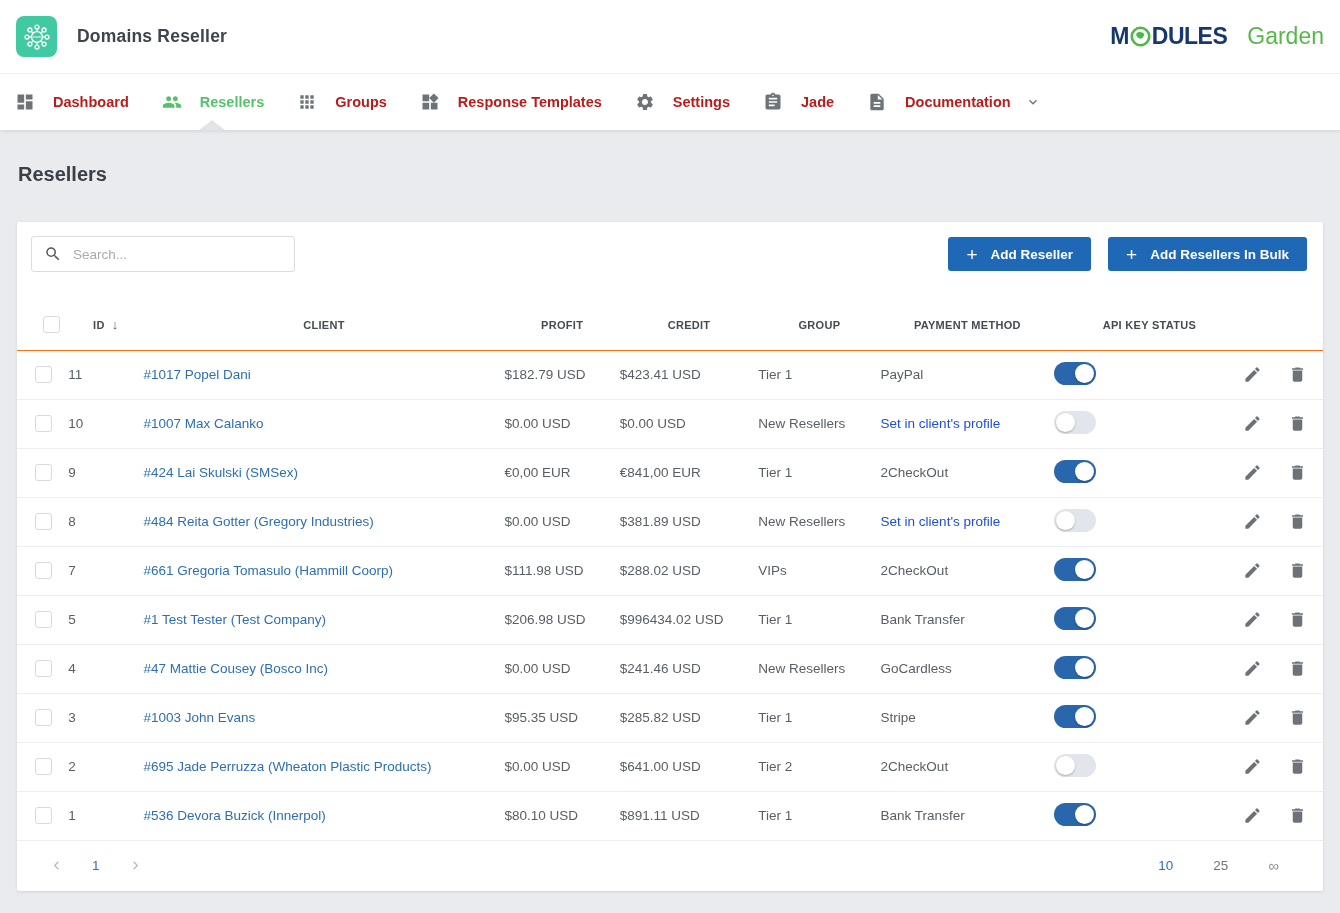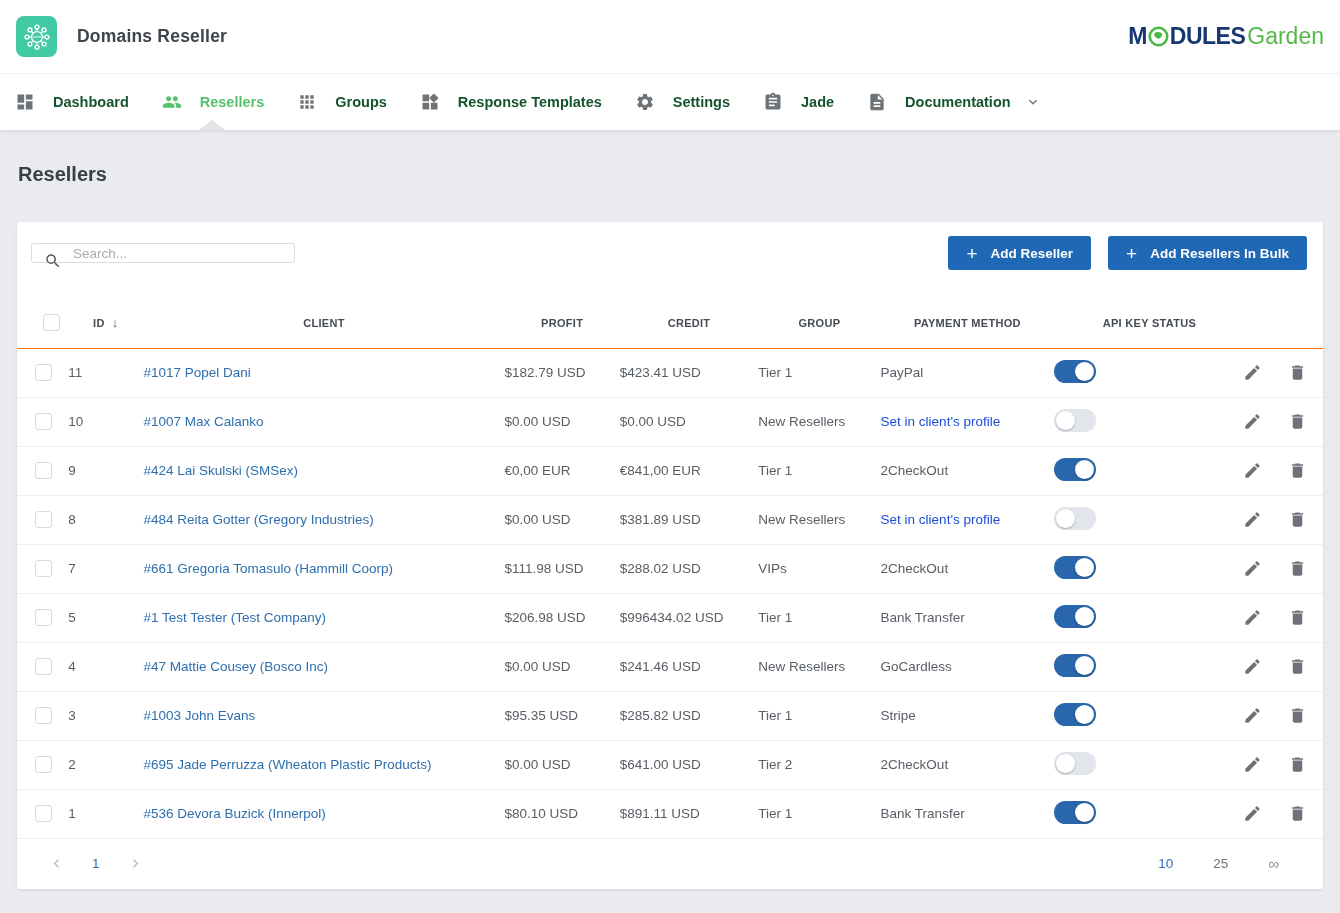--- a/index.html
+++ b/index.html
@@ -8,47 +8,47 @@
 
   
   .app-header { height:74px; background:#fff; display:flex; align-items:center;
     padding:0 16px; border-bottom:1px solid #f0f1f3; }
   .app-logo { width:41px; height:41px; border-radius:8px; background:#40c9a2;
     display:flex; align-items:center; justify-content:center; margin-right:20px; }
   .app-title { font-size:17.5px; font-weight:700; color:#3f454c; letter-spacing:.2px; }
   .brand { margin-left:auto; display:flex; align-items:center; font-size:23px; }
   .brand .b-navy { color:#17386e; font-weight:800; letter-spacing:-.5px; }
   .brand .b-globe { margin:0 1px; display:flex; }
-  .brand .b-green { color:#55b948; font-weight:400; margin-left:2px; }
+  .brand .b-green { color:#55b948; font-weight:400; margin-left:20px; }
 
   
   .nav { height:56px; background:#fff; display:flex; align-items:center; padding:0 15px;
     position:relative; box-shadow:0 2px 3px rgba(0,0,0,.07); }
   .nav-item { display:flex; align-items:center; margin-right:33px; cursor:pointer; }
   .nav-item svg { width:20px; height:20px; fill:#6e7377; margin-right:18px; flex:none; }
-  .nav-item .nav-label { font-size:14.5px; font-weight:700; color:#14532d; }
+  .nav-item .nav-label { font-size:14.5px; font-weight:700; color:#b91c1c; }
   .nav-item.active svg { fill:#55c16c; }
   .nav-item.active .nav-label { color:#55c16c; }
   .nav-item .chev { width:16px; height:16px; fill:#6e7377; margin-left:14px; }
   .nav-caret { position:absolute; bottom:0; left:199px; width:0; height:0;
     border-left:13px solid transparent; border-right:13px solid transparent;
     border-bottom:10px solid #e2e4e8; }
 
   
   .page-body { padding:0 17px; }
   .page-title { font-size:20px; font-weight:700; color:#3a4046; padding:33px 0 0 1px; }
 
   .card { margin-top:36px; background:#fff; border-radius:2px;
     box-shadow:0 1px 3px rgba(60,64,67,.15); }
 
   
   .toolbar { display:flex; align-items:center; padding:14px 16px 12px 14px; }
   .search-wrap { position:relative; width:264px; }
   .search-wrap svg { position:absolute; left:13px; top:9px; width:18px; height:18px; fill:#565b60; }
-  .search-input { width:100%; height:20px; border:1px solid #d9dce2; border-radius:3px;
+  .search-input { width:100%; height:36px; border:1px solid #d9dce2; border-radius:3px;
     padding:0 10px 0 41px; font-size:13.5px; color:#42484e; outline:none;
     font-family:"Liberation Sans", sans-serif; }
   .search-input::placeholder { color:#a7abb2; }
   .btn-group { margin-left:auto; display:flex; gap:17px; }
   .btn { display:flex; align-items:center; height:34px; padding:0 18px; background:#1e68b5;
     border:none; border-radius:3px; color:#fff; font-size:13.5px; font-weight:700;
     cursor:pointer; font-family:"Liberation Sans", sans-serif; }
   .btn .plus { font-size:19px; font-weight:400; margin-right:13px; line-height:1; }
 
   

